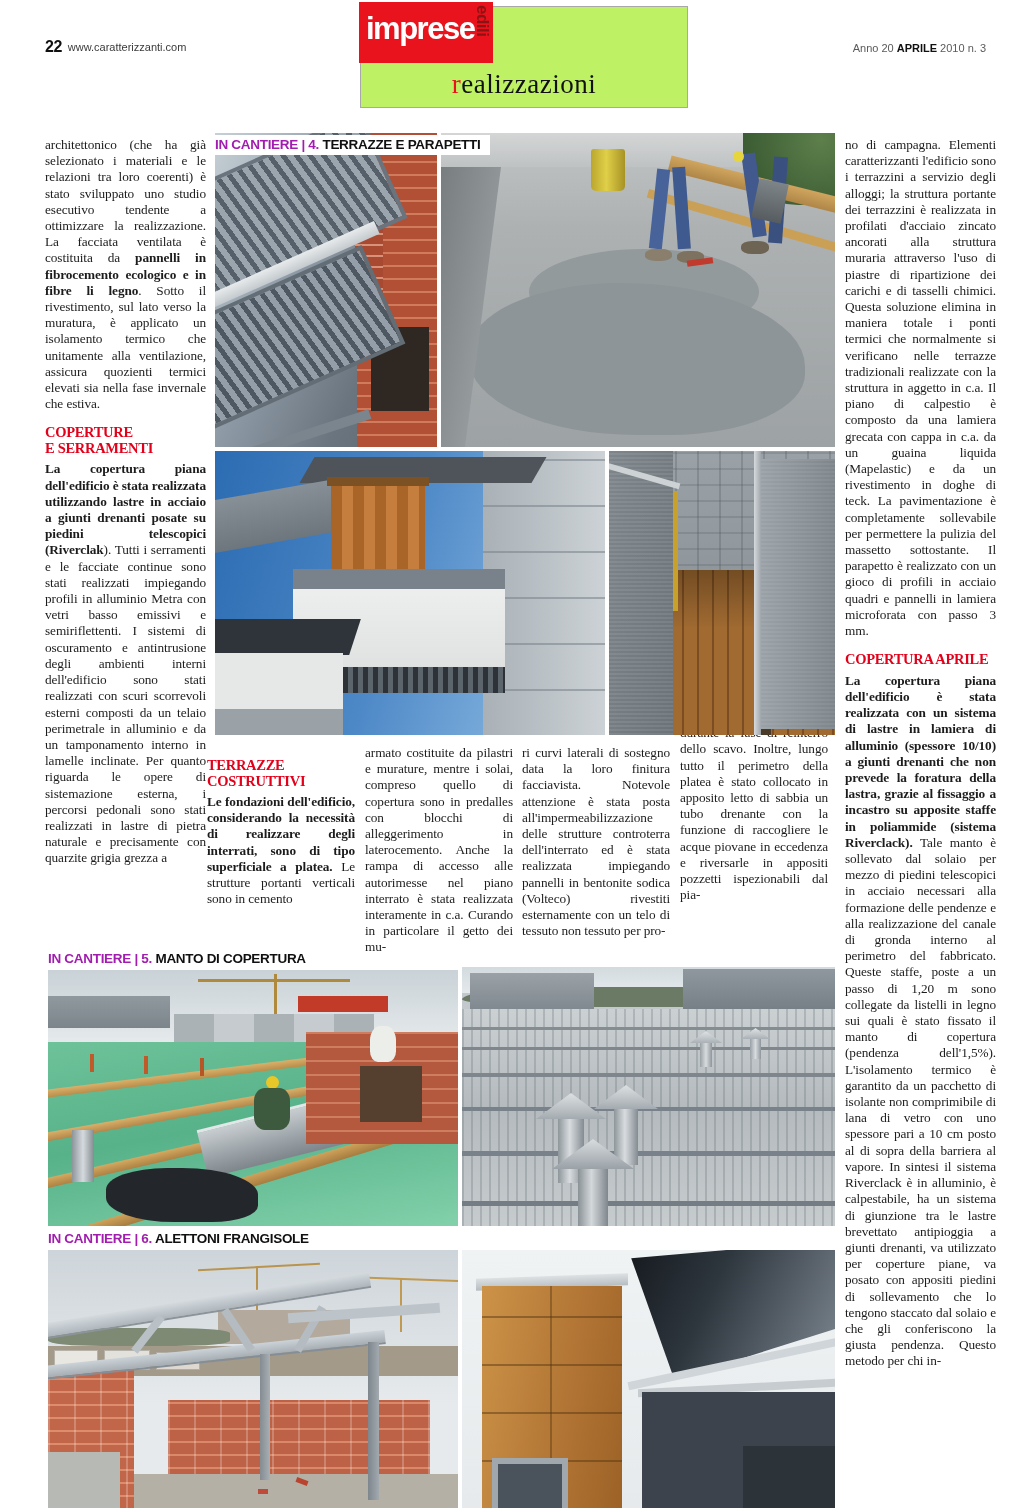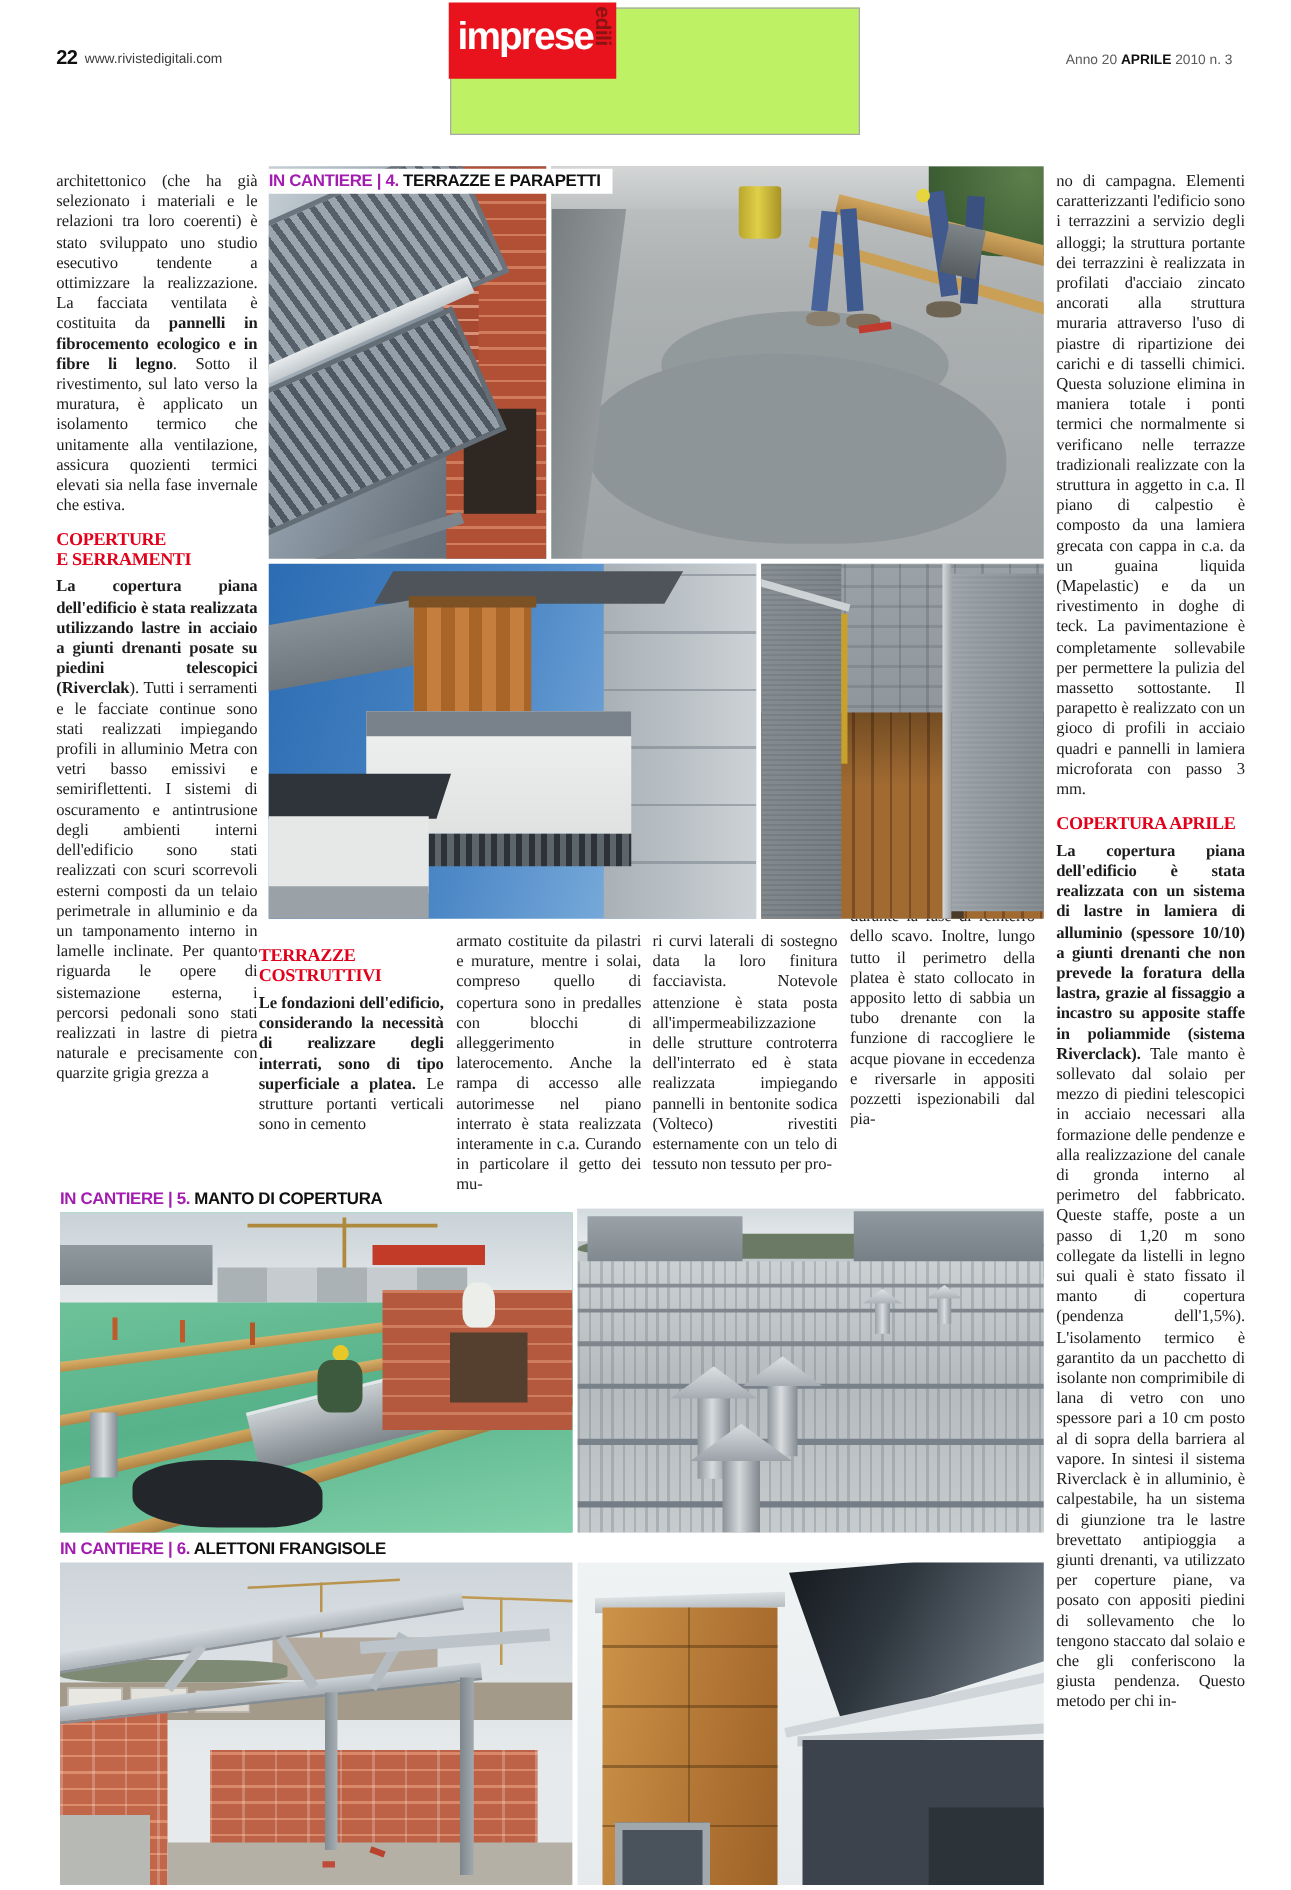--- a/index.html
+++ b/index.html
@@ -30,31 +30,34 @@
                   font-weight:bold;font-size:17px;color:#8a1414;letter-spacing:-0.5px}
   .realizz{position:absolute;left:0;right:0;bottom:7px;text-align:center;font-size:27px;color:#111;letter-spacing:0.5px}
   .realizz .r{color:#e8131c}
 </style>
 </head>
 <body>
 
 <div id="page">
 
   <div class="hdr-left">
-    <span class="num">22</span><span>www.rivistedigitali.com</span>
+    <span class="num">22</span><span>www.caratterizzanti.com</span>
   </div>
 
   <div class="hdr-right">
     <span>Anno 20 </span><span class="bold">APRILE</span><span> 2010 n. 3</span>
   </div>
 
   <div class="logobox">
     <div class="logored">
       <span class="imprese">imprese</span>
       <span class="edili">edili</span>
+    </div>
+    <div class="realizz">
+      <span class="r">r</span><span>ealizzazioni</span>
     </div>
   </div>
 
   <div class="txt" style="left:45px;top:137px;width:161px">
     <p><span>architettonico (che ha già selezionato i materiali e le relazioni tra loro coerenti) è stato sviluppato uno studio esecutivo tendente a ottimizzare la realizzazione. La facciata ventilata è costituita da </span><b>pannelli in fibrocemento ecologico e in fibre li legno</b><span>. Sotto il rivestimento, sul lato verso la muratura, è applicato un isolamento termico che unitamente alla ventilazione, assicura quozienti termici elevati sia nella fase invernale che estiva.</span></p>
     <h3 class="redhead">
         <span>COPERTURE</span>
         <span>E SERRAMENTI</span>
       </h3>
     <p><b>La copertura piana dell'edificio è stata realizzata utilizzando lastre in acciaio a giunti drenanti posate su piedini telescopici (Riverclak</b><span>). Tutti i serramenti e le facciate continue sono stati realizzati impiegando profili in alluminio Metra con vetri basso emissivi e semiriflettenti. I sistemi di oscuramento e antintrusione degli ambienti interni dell'edificio sono stati realizzati con scuri scorrevoli esterni composti da un telaio perimetrale in alluminio e da un tamponamento interno in lamelle inclinate. Per quanto riguarda le opere di sistemazione esterna, i percorsi pedonali sono stati realizzati in lastre di pietra naturale e precisamente con quarzite grigia grezza a</span></p>

